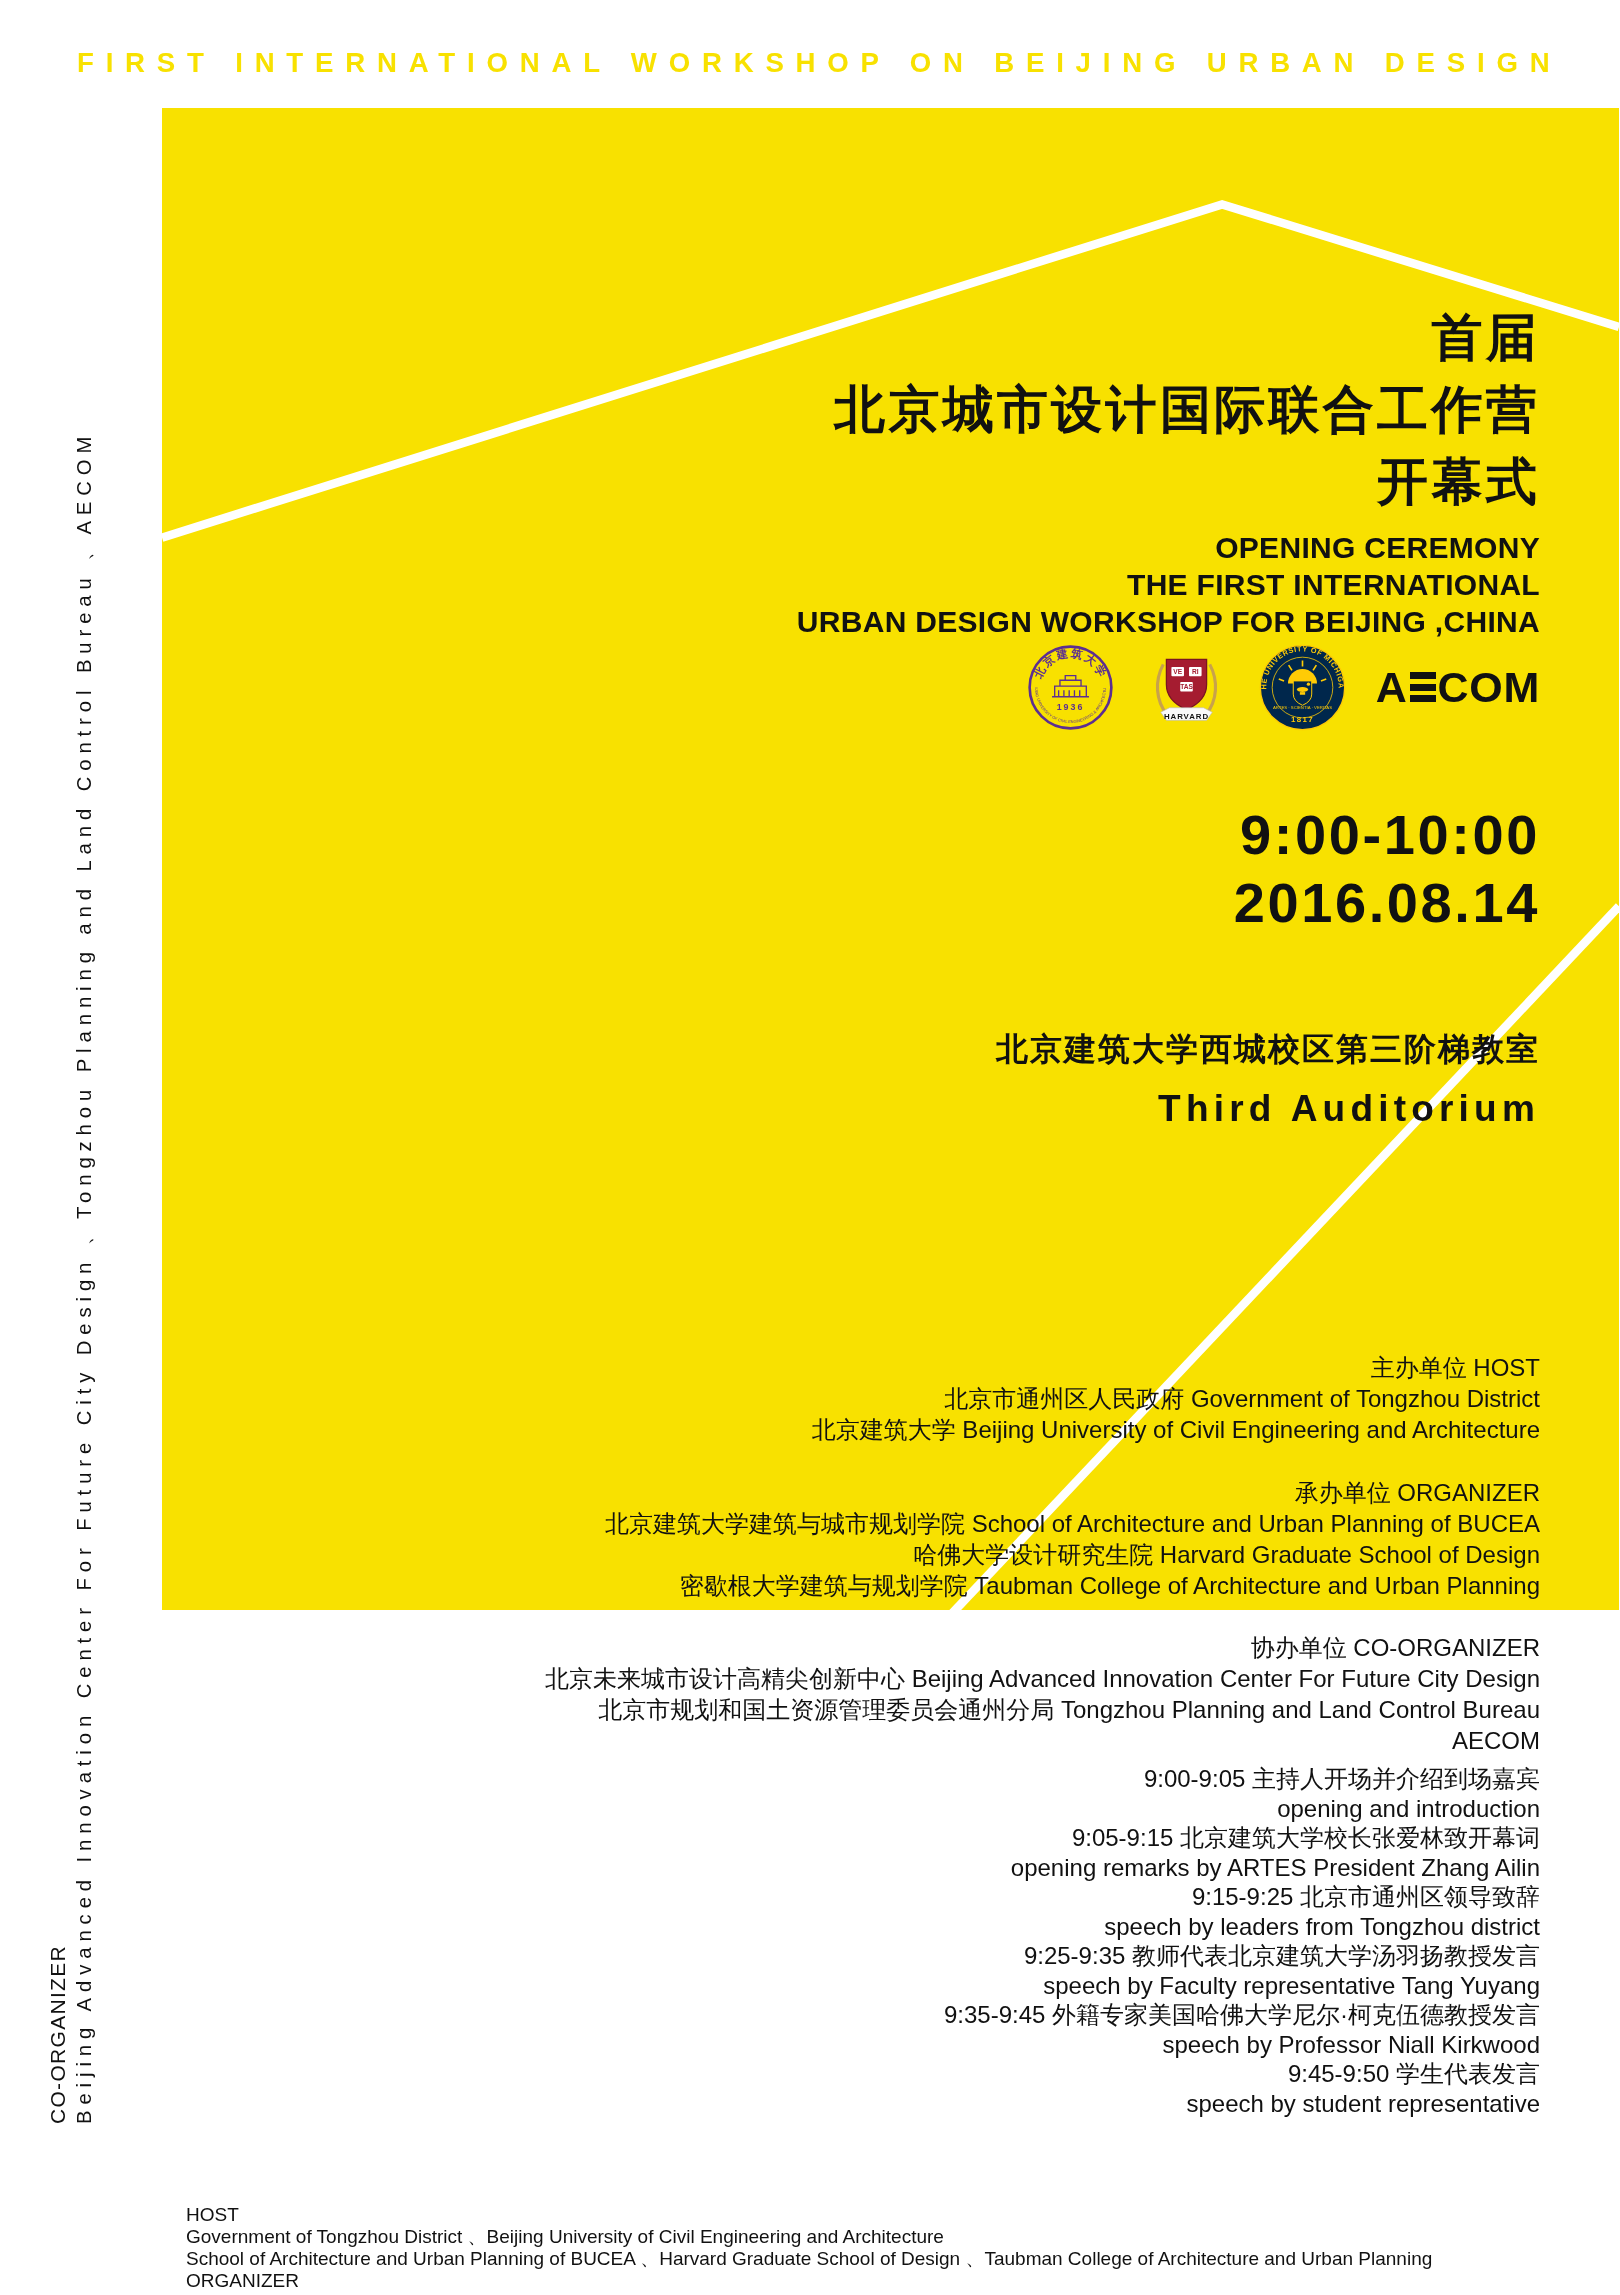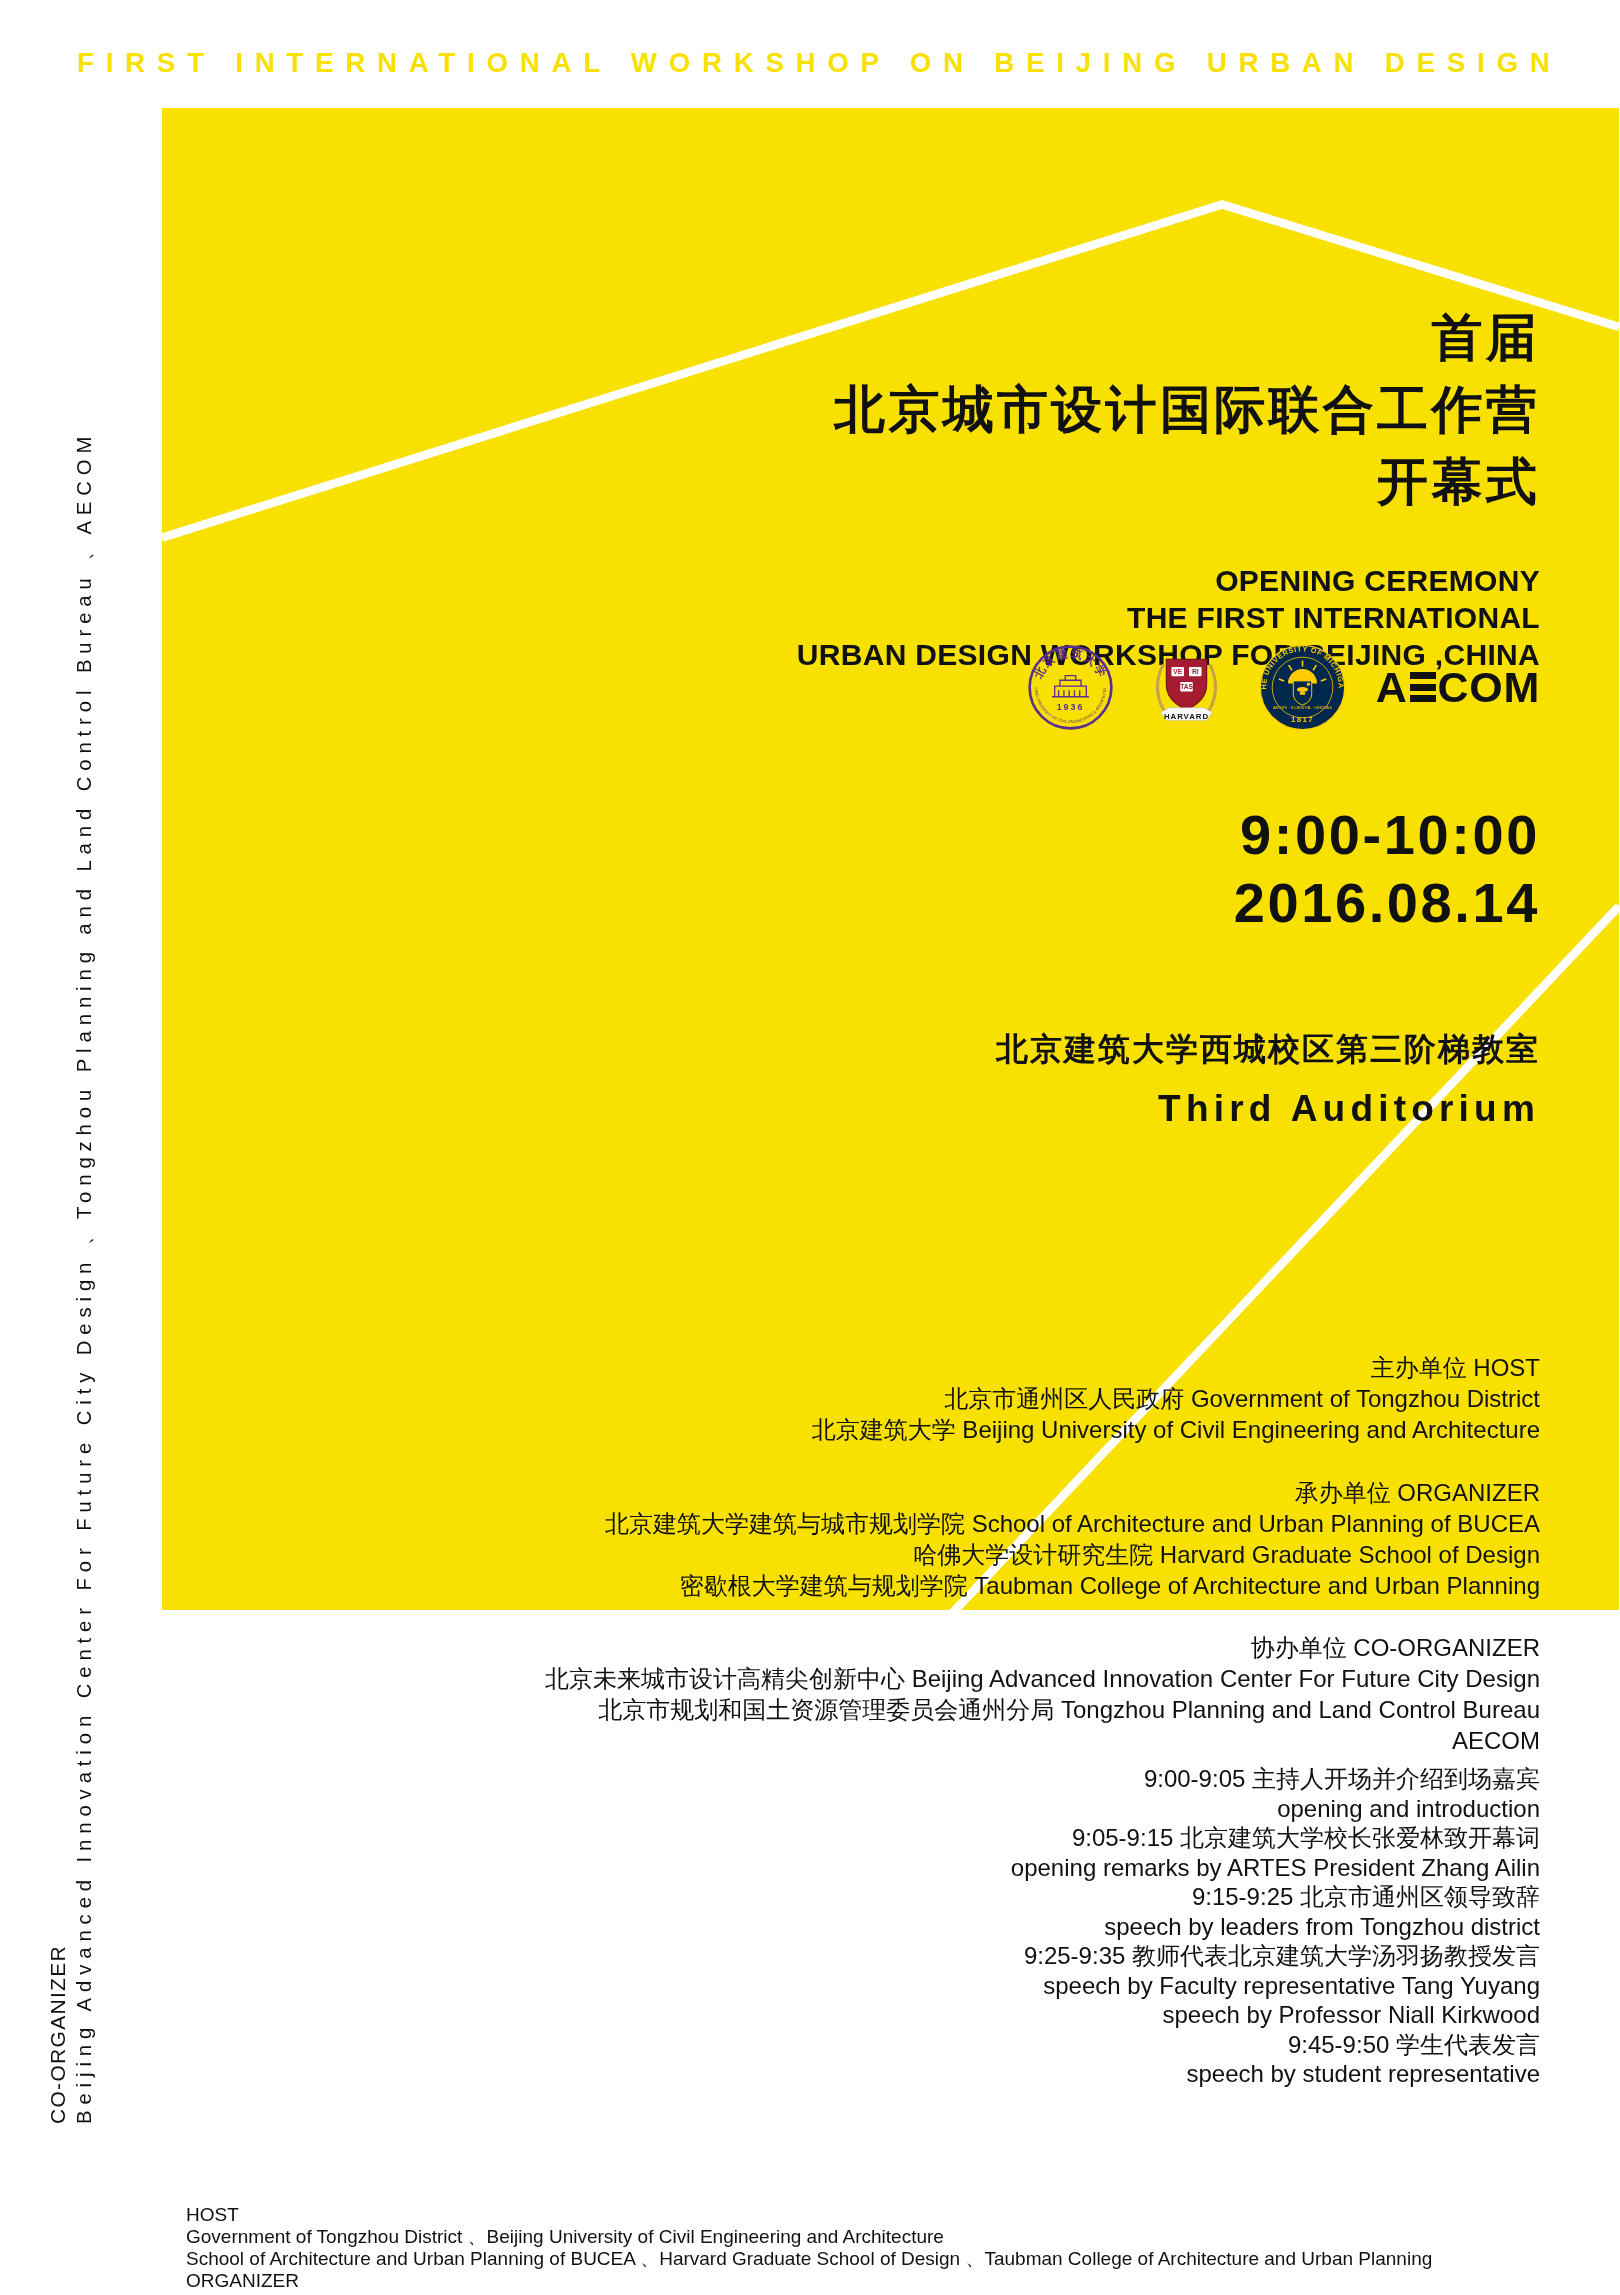--- a/index.html
+++ b/index.html
@@ -26,21 +26,21 @@
   
   .v-text{
     position:absolute; transform:rotate(-90deg); transform-origin:0 0;
     white-space:nowrap; color:var(--black);
   }
   .v-co{left:46px; top:2124px; font-size:21px; letter-spacing:1.3px;}
   .v-line{left:70px; top:2124px; font-size:20.3px; letter-spacing:5.9px;}
   
   .rightcol{position:absolute; right:79px; text-align:right;}
   .title-cn{top:194px; font-size:51px; font-weight:700; letter-spacing:3.3px; line-height:72px;}
-  .title-en{top:421px; font-size:30px; font-weight:700; line-height:37px; letter-spacing:0.3px;margin-top:33px;}
+  .title-en{top:421px; font-size:30px; font-weight:700; line-height:37px; letter-spacing:0.3px;}
   .logo-row{top:535px; height:88px; display:flex; align-items:center; justify-content:flex-end; gap:30px;}
   .time-block{top:693px; font-size:56px; font-weight:700; letter-spacing:2.6px; line-height:68px;}
   .venue-cn{top:913px; font-size:32px; font-weight:700; letter-spacing:2px; line-height:56px;}
   .venue-en{top:973px; font-size:37px; font-weight:700; letter-spacing:5.2px; line-height:56px;}
   .org-section{font-size:24px; font-weight:400; line-height:31px;}
   .sec-host{top:1244px;} .sec-organizer{top:1369px;} .sec-coorganizer{top:1524px;}
   .agenda{top:1656px; font-size:24px; font-weight:400; line-height:29.5px;}
   
   .aecom{display:flex; align-items:center; font-size:43px; font-weight:800; letter-spacing:0.7px; color:var(--black);}
   .aecom-e{display:inline-block; width:26px; height:30px; margin:0 2px;
@@ -165,20 +165,21 @@
 
     <div class="rightcol agenda">
       <div>9:00-9:05 主持人开场并介绍到场嘉宾</div>
       <div>opening and introduction</div>
       <div>9:05-9:15 北京建筑大学校长张爱林致开幕词</div>
       <div>opening remarks by  ARTES President Zhang Ailin</div>
       <div>9:15-9:25 北京市通州区领导致辞</div>
       <div>speech by leaders from Tongzhou district</div>
       <div>9:25-9:35 教师代表北京建筑大学汤羽扬教授发言</div>
       <div>speech by Faculty representative Tang Yuyang</div>
+      <div>9:35-9:45 外籍专家美国哈佛大学尼尔·柯克伍德教授发言</div>
       <div>speech by Professor Niall Kirkwood</div>
       <div>9:45-9:50 学生代表发言</div>
       <div>speech by student representative</div>
     </div>
 
   </div>
 
   <div class="footer">
     <div>HOST</div>
     <div>Government of Tongzhou District 、Beijing University of Civil Engineering and Architecture</div>

